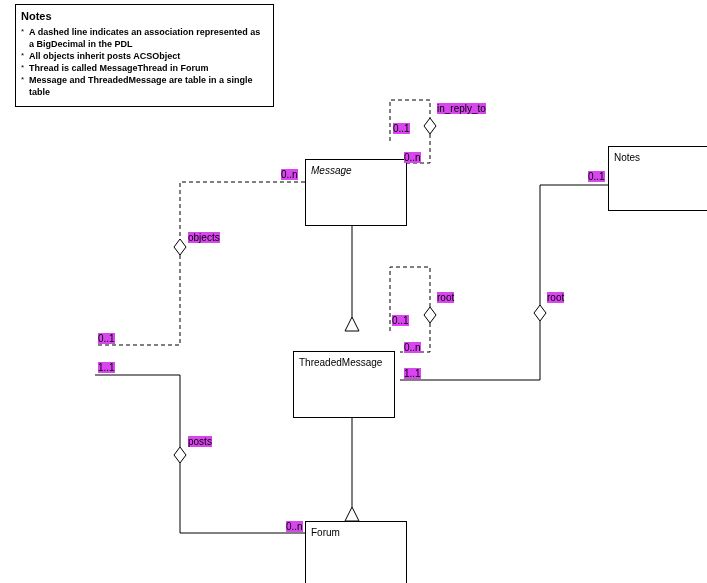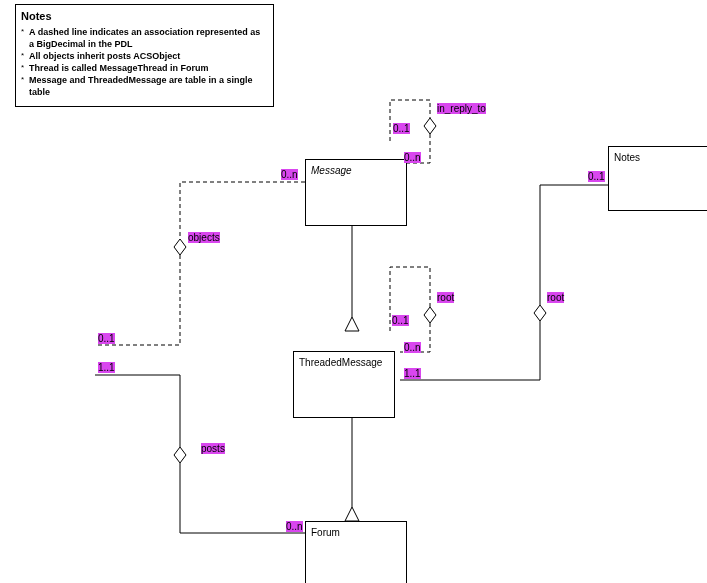--- a/index.html
+++ b/index.html
@@ -94,21 +94,21 @@
     <span>ThreadedMessage</span>
   </div>
   <div class="class-box" style="left:305px; top:521px; width:95px; height:60px;">
     <span>Forum</span>
   </div>
 
   <div class="diagram-label" style="left:437px; top:103px;">in_reply_to</div>
   <div class="diagram-label" style="left:437px; top:292px;">root</div>
   <div class="diagram-label" style="left:547px; top:292px;">root</div>
   <div class="diagram-label" style="left:188px; top:232px;">objects</div>
-  <div class="diagram-label" style="left:201px; top:436px;margin-top:7px;">posts</div>
+  <div class="diagram-label" style="left:188px; top:436px;">posts</div>
 
   <div class="diagram-label" style="left:393px; top:123px;">0..1</div>
   <div class="diagram-label" style="left:404px; top:152px;">0..n</div>
 
   <div class="diagram-label" style="left:392px; top:315px;">0..1</div>
   <div class="diagram-label" style="left:404px; top:342px;">0..n</div>
 
   <div class="diagram-label" style="left:588px; top:171px;">0..1</div>
   <div class="diagram-label" style="left:404px; top:368px;">1..1</div>
 

